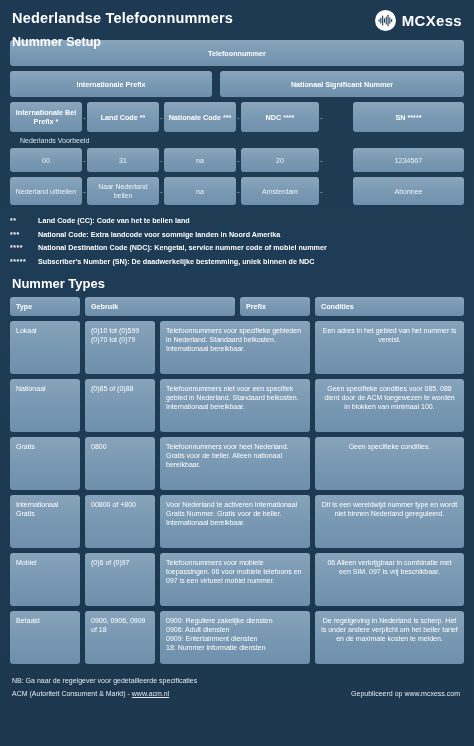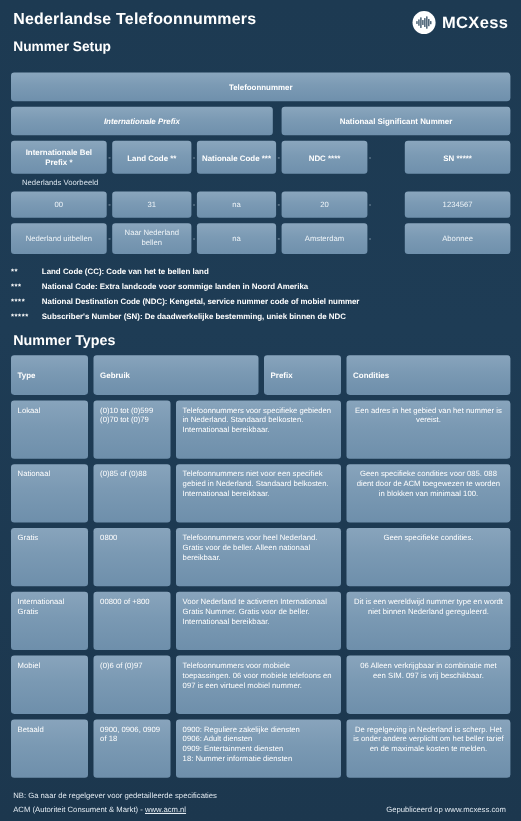--- a/index.html
+++ b/index.html
@@ -11,21 +11,21 @@
   }
   .page {
     position: relative;
     width: 474px; height: 746px;
     background: linear-gradient(180deg, #1d3a52 0%, #1e3c55 40%, #1c374e 100%);
   }
 
   
   .header {
     position: relative;
-    height: 66px;
+    height: 40px;
     padding: 8px 10px 0 12px;
   }
   .title {
     font-size: 14.5px;
     font-weight: bold;
     color: #ffffff;
     letter-spacing: 0.2px;
     line-height: 20px;
   }
   .subtitle {
@@ -88,26 +88,26 @@
     font-size: 7px;
     color: #d8e3ec;
     margin: 4px 0 4px 0;
     font-weight: normal;
   }
   .r4 { height: 24px; }
   .r5 { height: 28px; }
   .ex .box { font-weight: normal; font-size: 7px; color: #eef4f8; }
 
   
-  .c-ibp  { width: 87px; flex: none; }
+  .c-ibp  { width: 72px; flex: none; }
   .c-lc   { width: 72px; flex: none; }
   .c-nc   { width: 72px; flex: none; }
   .c-ndc  { width: 78px; flex: none; }
   .c-sn   { flex: 1 1 auto; margin-left: 29px; }
-  .c-half-l { width: 238px; flex: none; font-style: italic; }
+  .c-half-l { width: 202px; flex: none; }
   .c-half-r { flex: 1 1 auto; margin-left: 8px; }
   .c-full { flex: 1 1 auto; }
 
   
   .notes {
     padding: 6px 10px 0 10px;
   }
   .note {
     display: flex;
     align-items: baseline;
@@ -145,21 +145,21 @@
     font-size: 7px;
     line-height: 9px;
     padding: 5px 6px;
     overflow: hidden;
   }
   .cell.head { font-weight: bold; font-size: 7.2px; padding-top: 6px; }
   .col-type { width: 70px; flex: none; }
   .col-prefix { width: 70px; flex: none; }
   .col-gebruik { width: 150px; flex: none; }
   .col-cond { flex: 1 1 auto; text-align: center; }
-  .hrow { height: 36px; }
+  .hrow { height: 19px; }
   .hrow .cell { display: flex; align-items: center; padding-top: 5px; padding-bottom: 5px; }
   .brow { height: 53px; }
   .brow.tall { height: 53px; }
   .pref-multi { white-space: pre-line; }
   .gebruik-multi { white-space: pre-line; }
 
   
   .footer {
     padding: 8px 10px 0 12px;
   }

